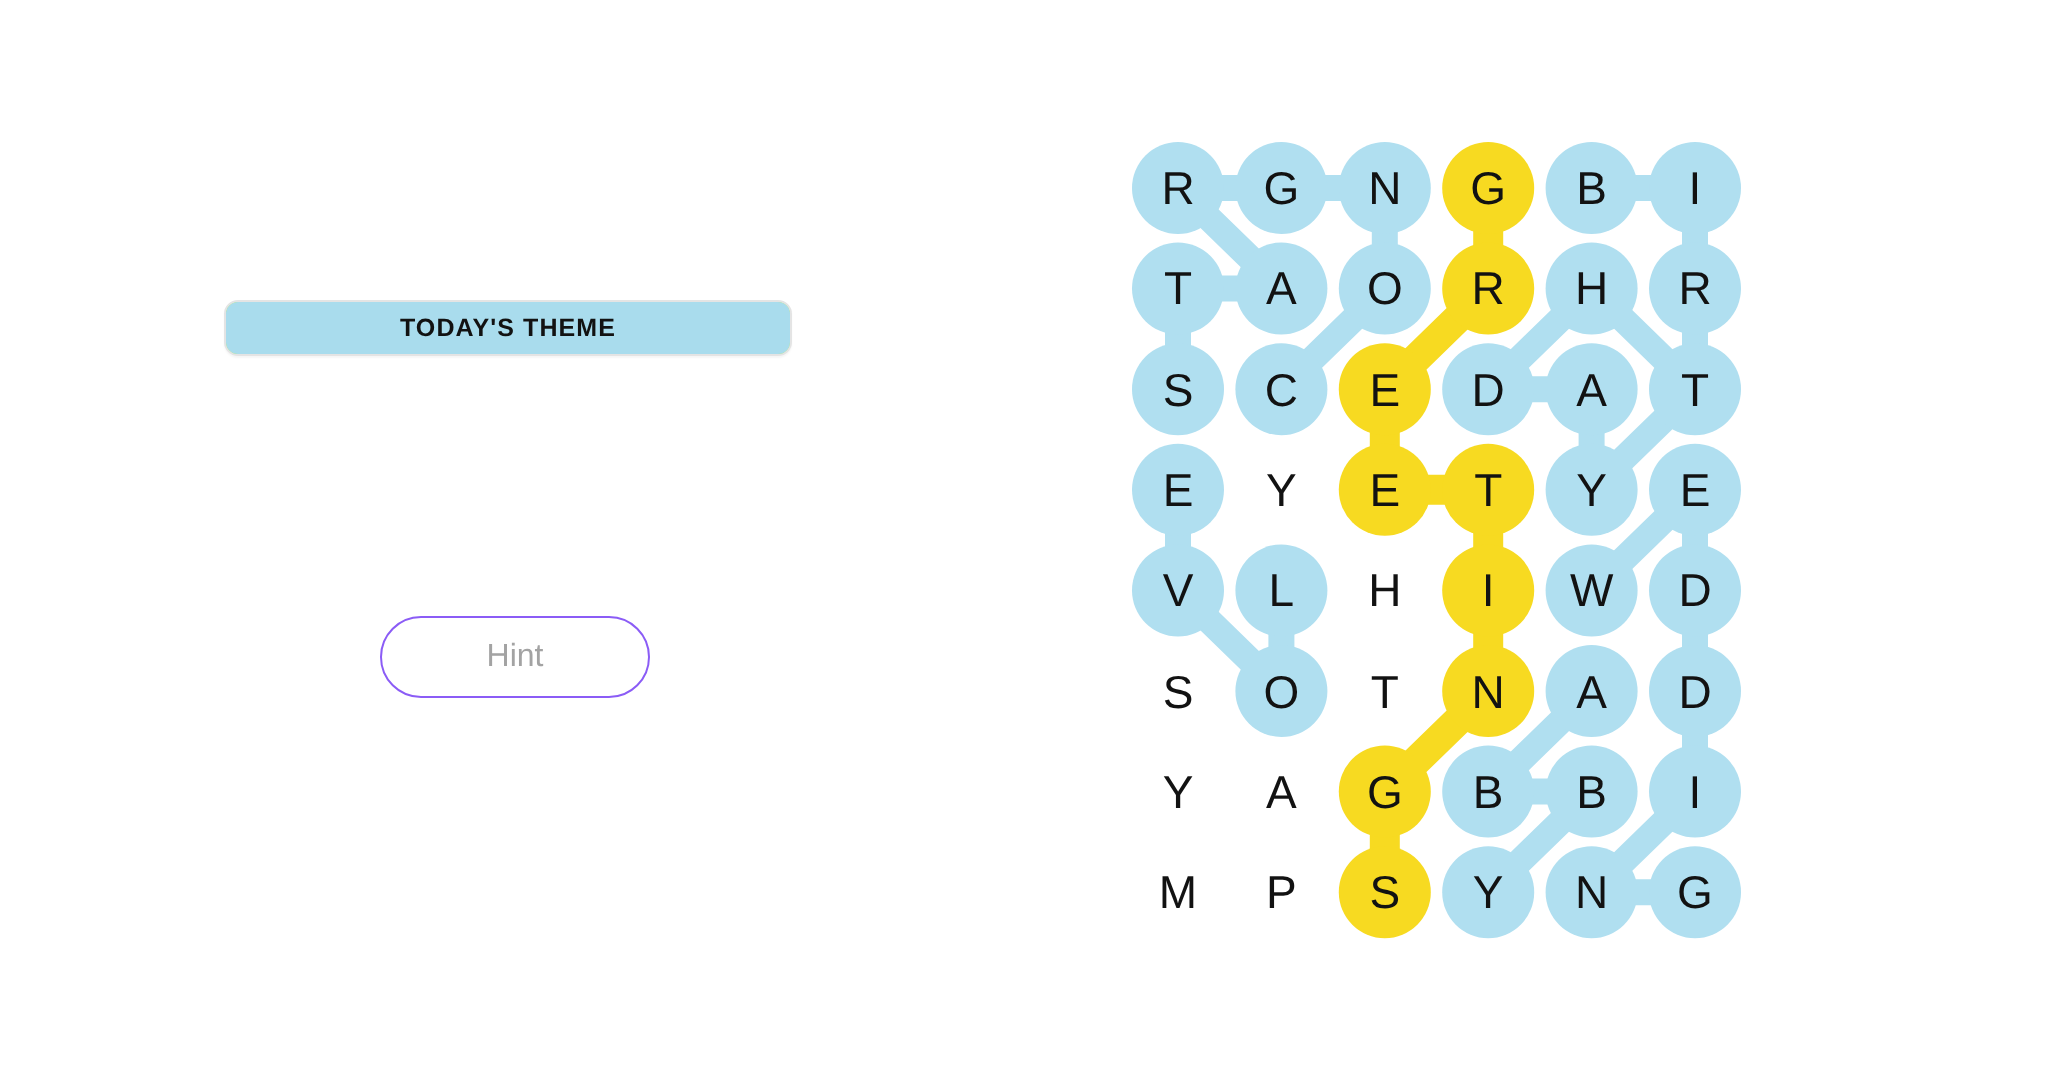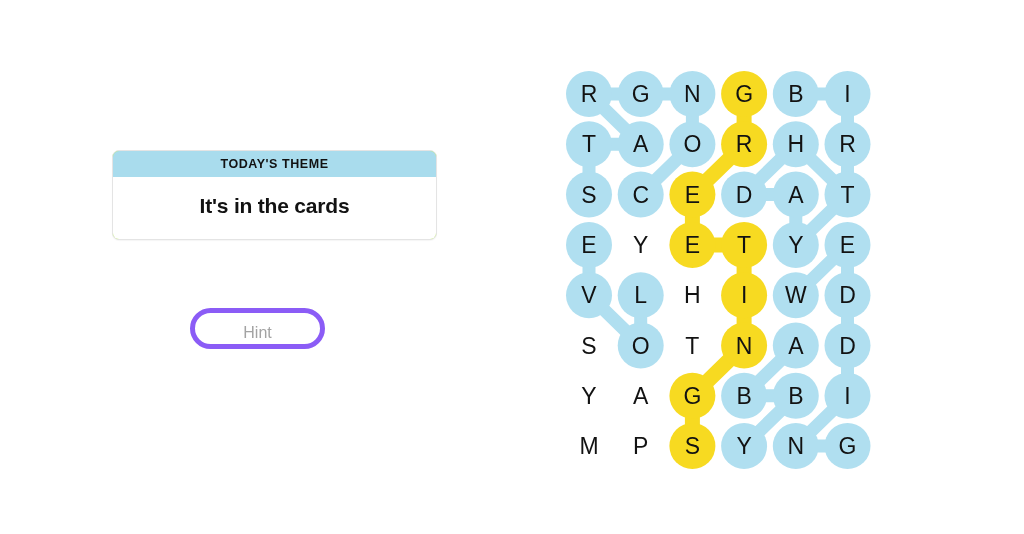--- a/index.html
+++ b/index.html
@@ -19,21 +19,21 @@
 
   
   #left-panel {
     position: absolute;
     left: 0; top: 0;
     width: 515px; height: 534px;
   }
   #theme-card {
     position: absolute;
     left: 112px; top: 150px;
-    width: 325px;
+    width: 284px;
     border: 1px solid #e4e4e4;
     border-radius: 7px;
     background: #bef264;
     overflow: hidden;
     box-shadow: 0 1px 1px rgba(0,0,0,0.04);
   }
   #theme-card-header {
     background: #a9dced;
     color: #121212;
     font-size: 12.5px;
@@ -63,21 +63,21 @@
     font-size: 19px;
     color: #121212;
     letter-spacing: -0.1px;
   }
   #progress-line .num { font-weight: bold; }
 
   #hint-button {
     position: absolute;
     left: 190px; top: 308px;
     width: 135px; height: 41px;
-    border: 5px solid #8b5cf6;
+    border: 1px solid #8b5cf6;
     border-radius: 21px;
     background: #ffffff;
     color: #a3a3a3;
     font-size: 16px;
     font-family: "Liberation Sans", sans-serif;
     cursor: pointer;
     padding: 0;
     line-height: 39px;
     text-align: center;
   }
@@ -124,23 +124,20 @@
 </style>
 </head>
 <body>
 
 <div id="page">
 
   <div id="left-panel">
 
     <div id="theme-card">
       <div id="theme-card-header">TODAY'S THEME</div>
-      <div id="theme-card-body">
-        <span class="theme-text">It's in the cards</span>
-      </div>
     </div>
 
 
     <button id="hint-button">Hint</button>
   </div>
 
   <div id="board-panel">
 
 
     <div id="grid-wrap">

